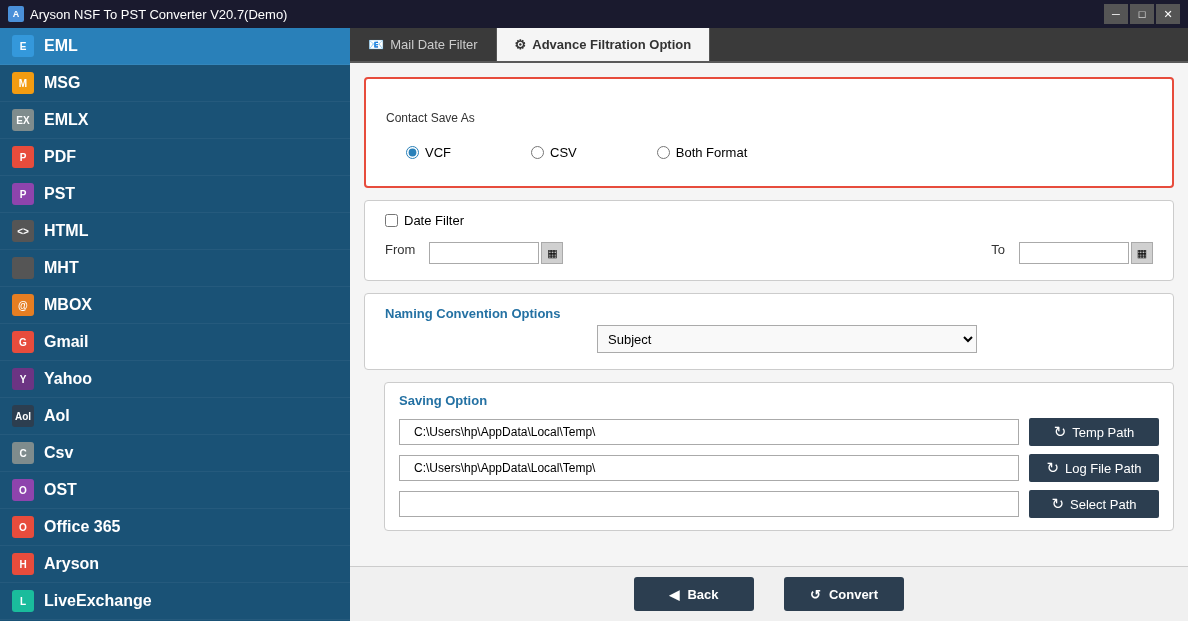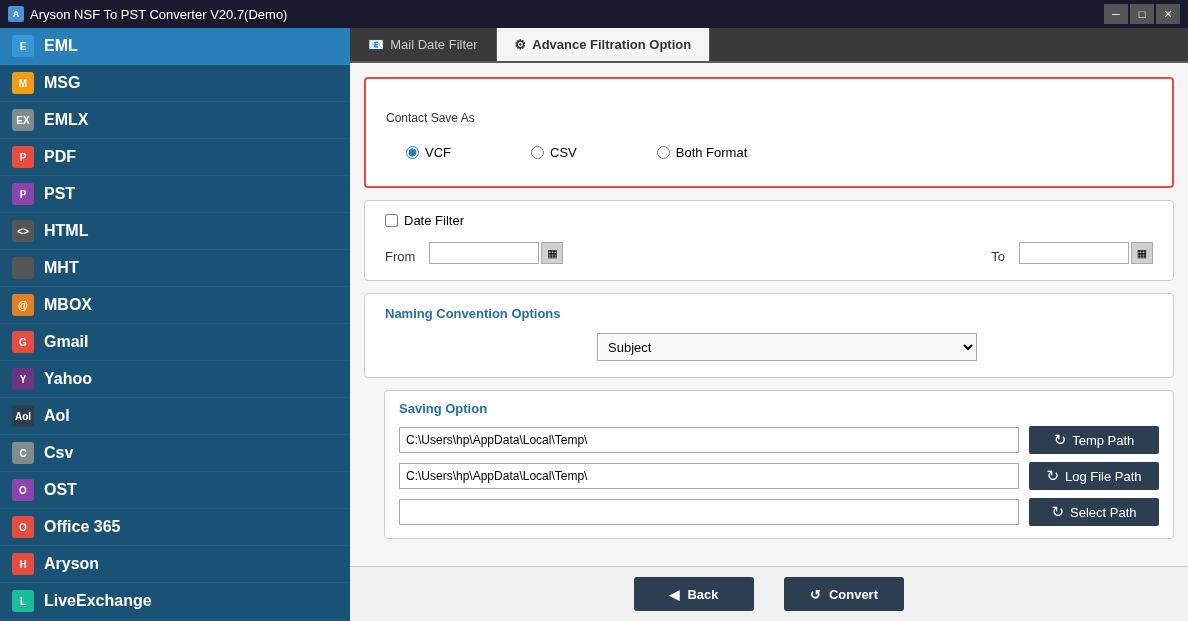--- a/index.html
+++ b/index.html
@@ -71,56 +71,56 @@
     .radio-option label { cursor: pointer; font-size: 13px; }
 
     
     .date-filter-section {
       border: 1px solid #ccc;
       border-radius: 4px;
       padding: 12px 20px 16px;
       background: white;
     }
     .date-filter-header { display: flex; align-items: center; gap: 6px; margin-bottom: 14px; }
-    .date-row { display: flex; align-items: flex-end; gap: 14px; justify-content: center; }
+    .date-row { display: flex; align-items: flex-start; gap: 14px; justify-content: center; }
     .date-label { font-size: 13px; color: #333; min-width: 30px; text-align: right; }
     .date-input-group { display: flex; align-items: center; gap: 2px; }
     .date-input { width: 110px; height: 22px; border: 1px solid #aaa; padding: 2px 4px; font-size: 12px; }
     .date-picker-btn { width: 22px; height: 22px; background: #d0d0d0; border: 1px solid #aaa; cursor: pointer; display: flex; align-items: center; justify-content: center; font-size: 11px; }
     .date-spacer { flex: 1; }
 
     
     .naming-section {
       border: 1px solid #ccc;
       border-radius: 4px;
       padding: 12px 20px 16px;
       background: white;
     }
-    .naming-title { font-size: 13px; color: #2471a3; margin-bottom: 12px; font-weight: 600; }
+    .naming-title { font-size: 13px; color: #2471a3; margin-bottom: 4px; font-weight: 600; }
     .naming-select-wrap { display: flex; justify-content: center; }
     .naming-select {
       width: 380px; height: 28px; border: 1px solid #aaa;
       padding: 2px 6px; font-size: 13px; background: #f9f9f9;
       appearance: auto; cursor: pointer; margin-left: 36px;
     }
 
     
     .saving-section {
       border: 1px solid #ccc;
       border-radius: 4px;
       padding: 10px 14px 12px;
       background: white;
       margin-left: 20px;
     }
     .saving-title { font-size: 13px; color: #2471a3; margin-bottom: 10px; font-weight: 600; }
     .saving-row { display: flex; align-items: center; gap: 10px; margin-bottom: 8px; }
     .saving-row:last-child { margin-bottom: 0; }
     .saving-input {
       flex: 1; height: 26px; border: 1px solid #aaa;
-      padding: 2px 6px; font-size: 12px; background: white;
+      padding: 2px 14px; font-size: 12px; background: white;
     }
     .saving-btn {
       width: 130px; height: 28px; background: #2c3e50;
       border: none; color: white; cursor: pointer;
       display: flex; align-items: center; justify-content: center;
       gap: 6px; font-size: 12px; border-radius: 2px;
     }
 
     
     .bottom-bar {

